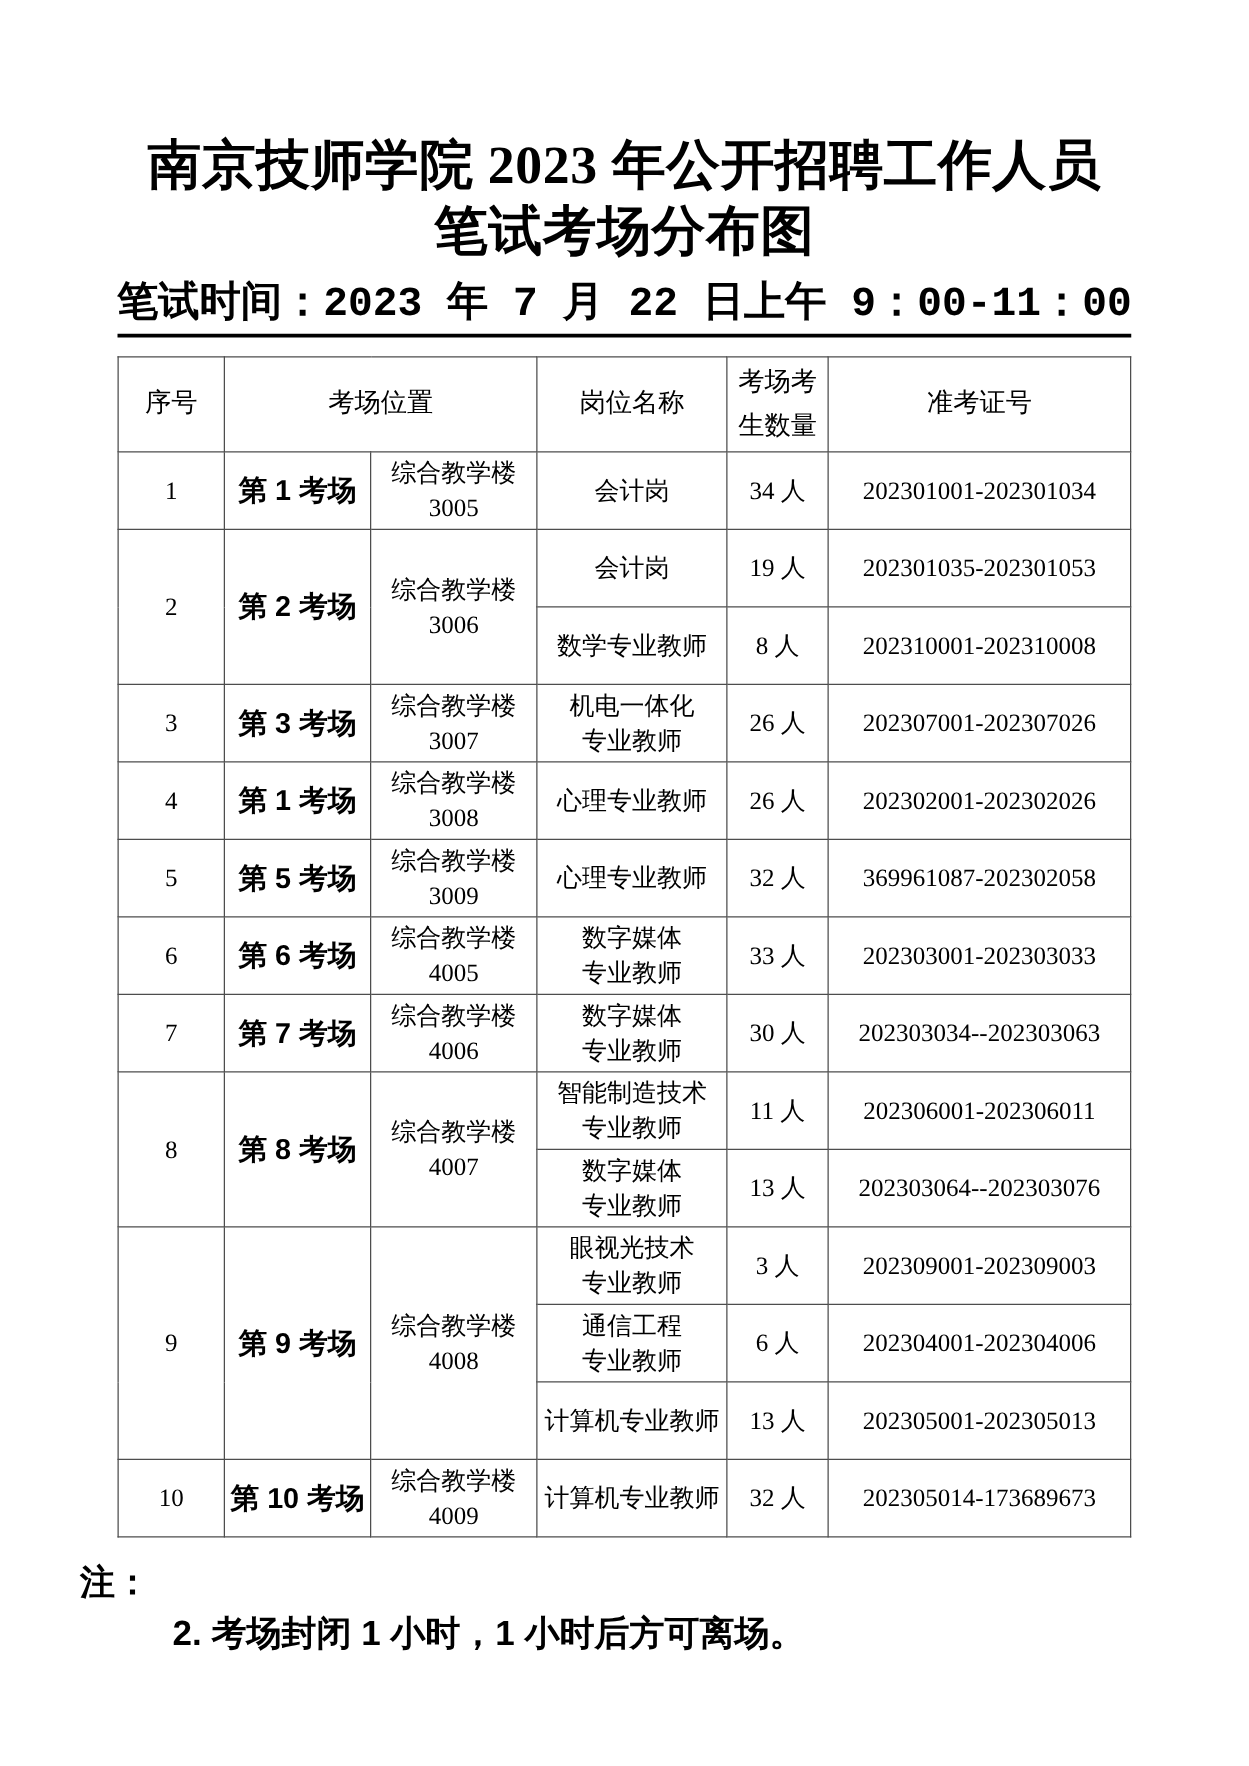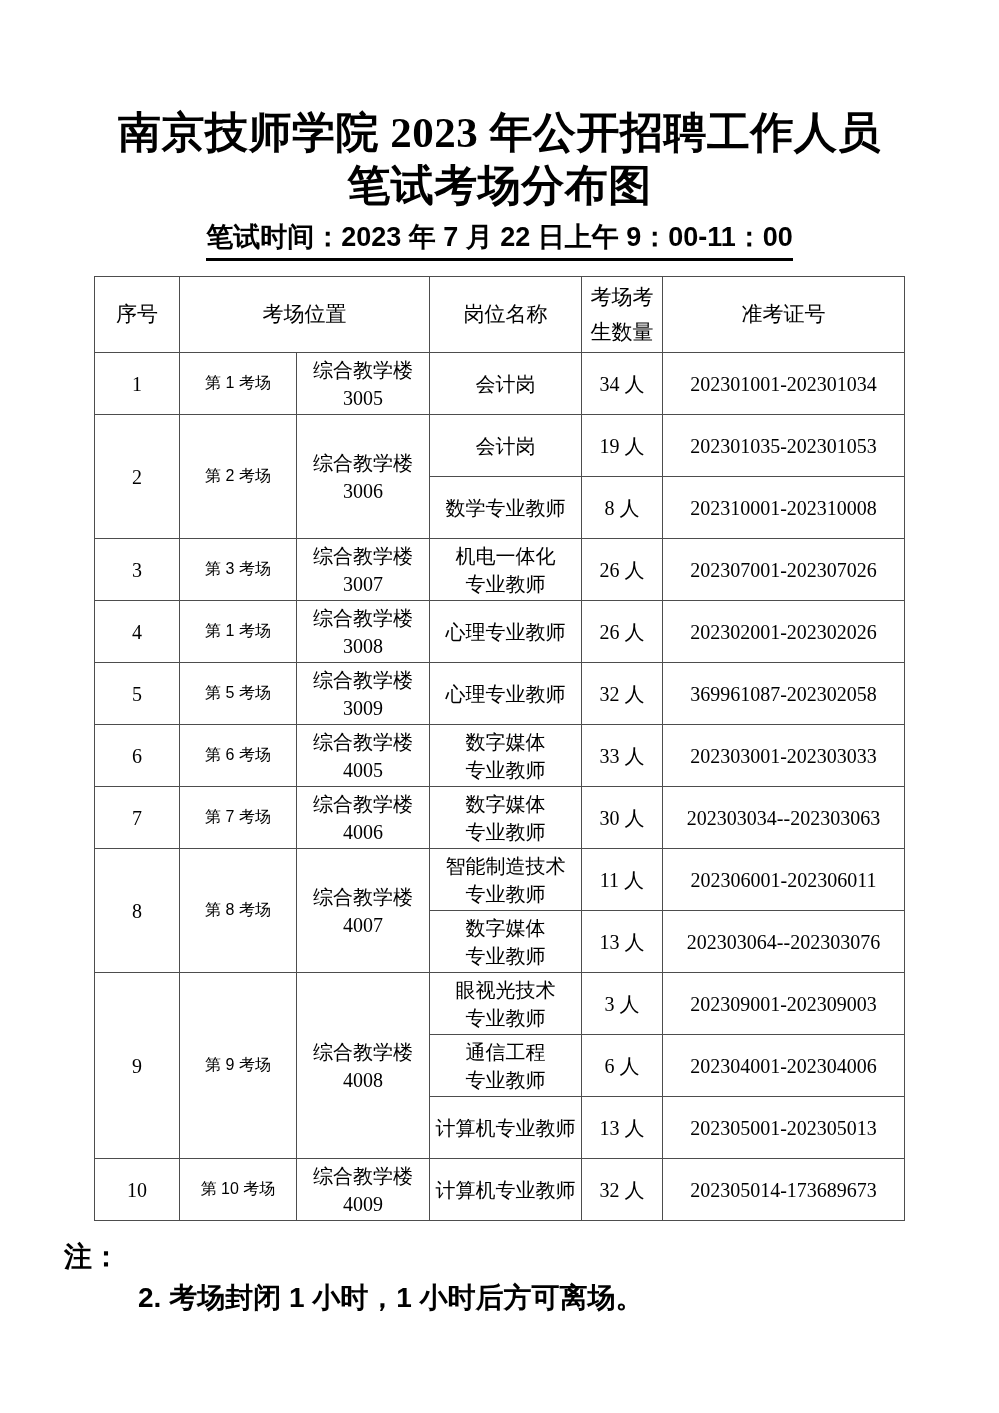--- a/index.html
+++ b/index.html
@@ -26,23 +26,23 @@
     font-size: 43px;
     font-weight: bold;
     line-height: 1.24;
     letter-spacing: 0.5px;
     font-family: "Liberation Serif", "DejaVu Serif", serif;
   }
   .title span { display: block; }
   .subtitle {
     margin-top: 6px;
     text-align: center;
-    font-size: 27px;
-    font-weight: bold;
-    font-family: Liberation Sans, sans-serif;
+    font-size: 33px;
+    font-weight: bold;
+    font-family: Liberation Mono, monospace;
   }
   .subtitle .underlined {
     display: inline-block;
     border-bottom: 3px solid #000;
     padding-bottom: 3px;
   }
   table.exam-table {
     margin: 15px auto 16px auto;
     width: 810px;
     border-collapse: collapse;
@@ -64,22 +64,22 @@
     line-height: 1.7;
   }
   .exam-table td {
     font-family: "Liberation Serif", "DejaVu Serif", serif;
     font-size: 20px;
     height: 57px;
     line-height: 1.4;
   }
   .exam-table td.room {
     font-family: "Liberation Sans", "DejaVu Sans", sans-serif;
-    font-weight: normal;
-    font-size: 16px;
+    font-weight: bold;
+    font-size: 23px;
   }
   .notes {
     margin: 8px 0 0 64px;
     font-family: "Liberation Sans", "DejaVu Sans", sans-serif;
     font-weight: bold;
     font-size: 28px;
     line-height: 1.45;
   }
   .note-line { display: flex; }
   .note-prefix {

